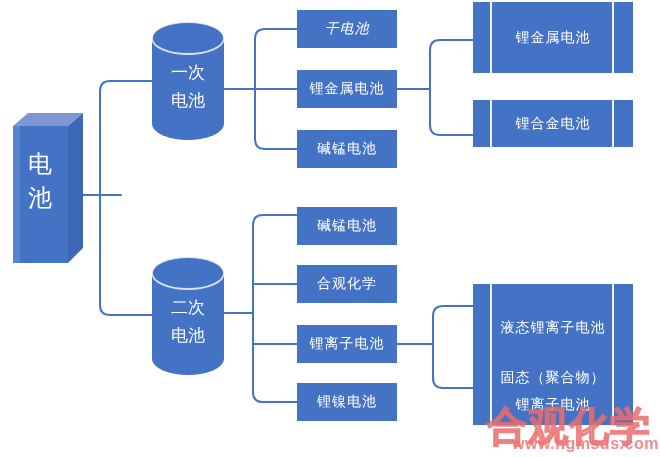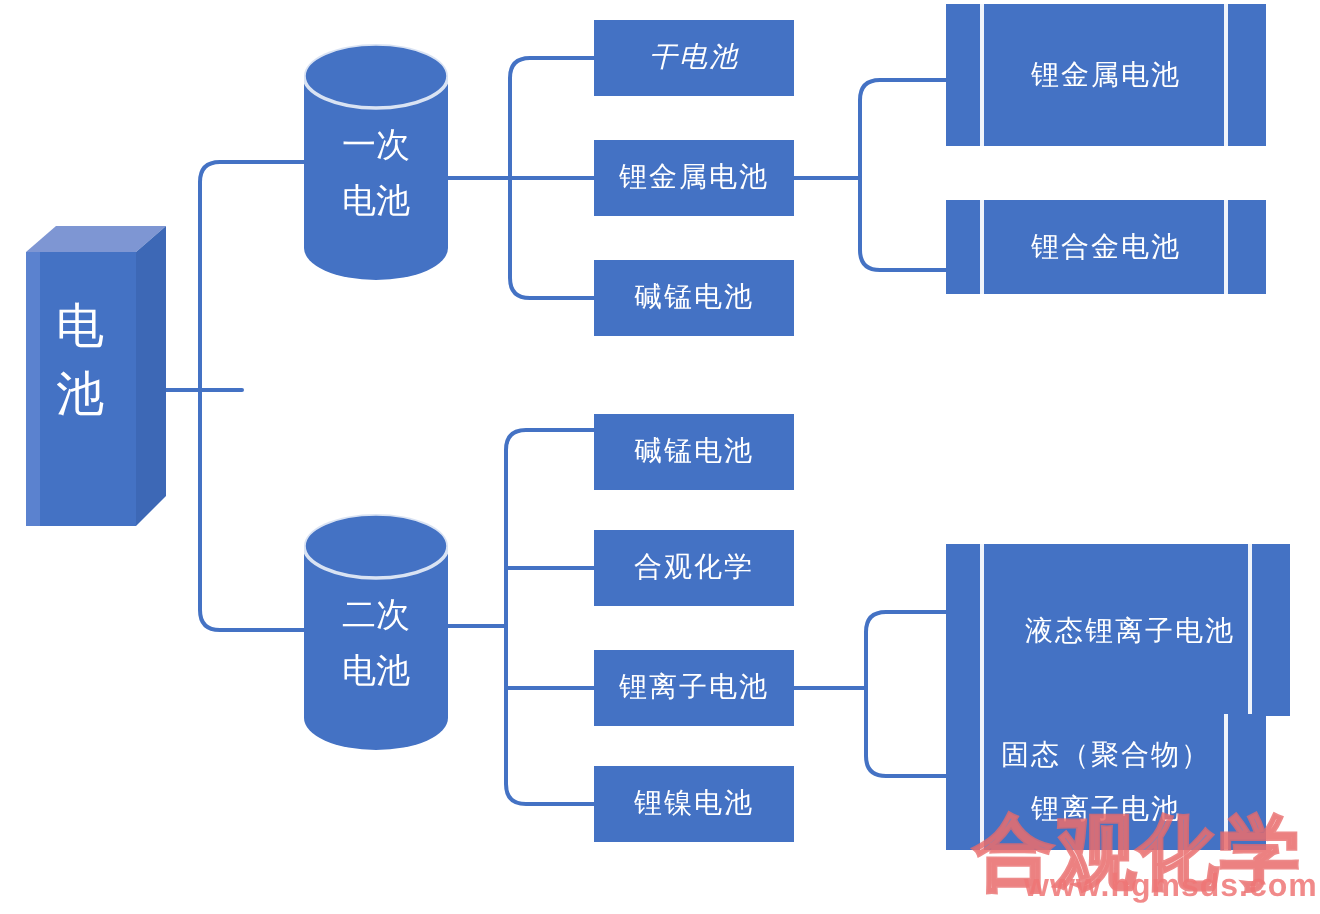--- a/index.html
+++ b/index.html
@@ -99,21 +99,21 @@
   <div class="node mid" style="top:265px;">合观化学</div>
   <div class="node mid" style="top:325px;">锂离子电池</div>
   <div class="node mid" style="top:383px;">锂镍电池</div>
 
   <div class="node proc" style="top:2px;height:71px;">
     <div class="inner">锂金属电池</div>
   </div>
   <div class="node proc" style="top:100px;height:47px;">
     <div class="inner">锂合金电池</div>
   </div>
-  <div class="node proc" style="top:272px;height:86px;padding-left:12px;">
+  <div class="node proc" style="top:284px;height:86px;">
     <div class="inner">液态锂离子电池</div>
   </div>
   <div class="node proc" style="top:357px;height:68px;">
     <div class="inner">固态（聚合物）锂离子电池</div>
   </div>
 
   <div id="watermark">
     <div id="wm-brand">合观化学</div>
     <div id="wm-site">www.hgmsds.com</div>
   </div>

